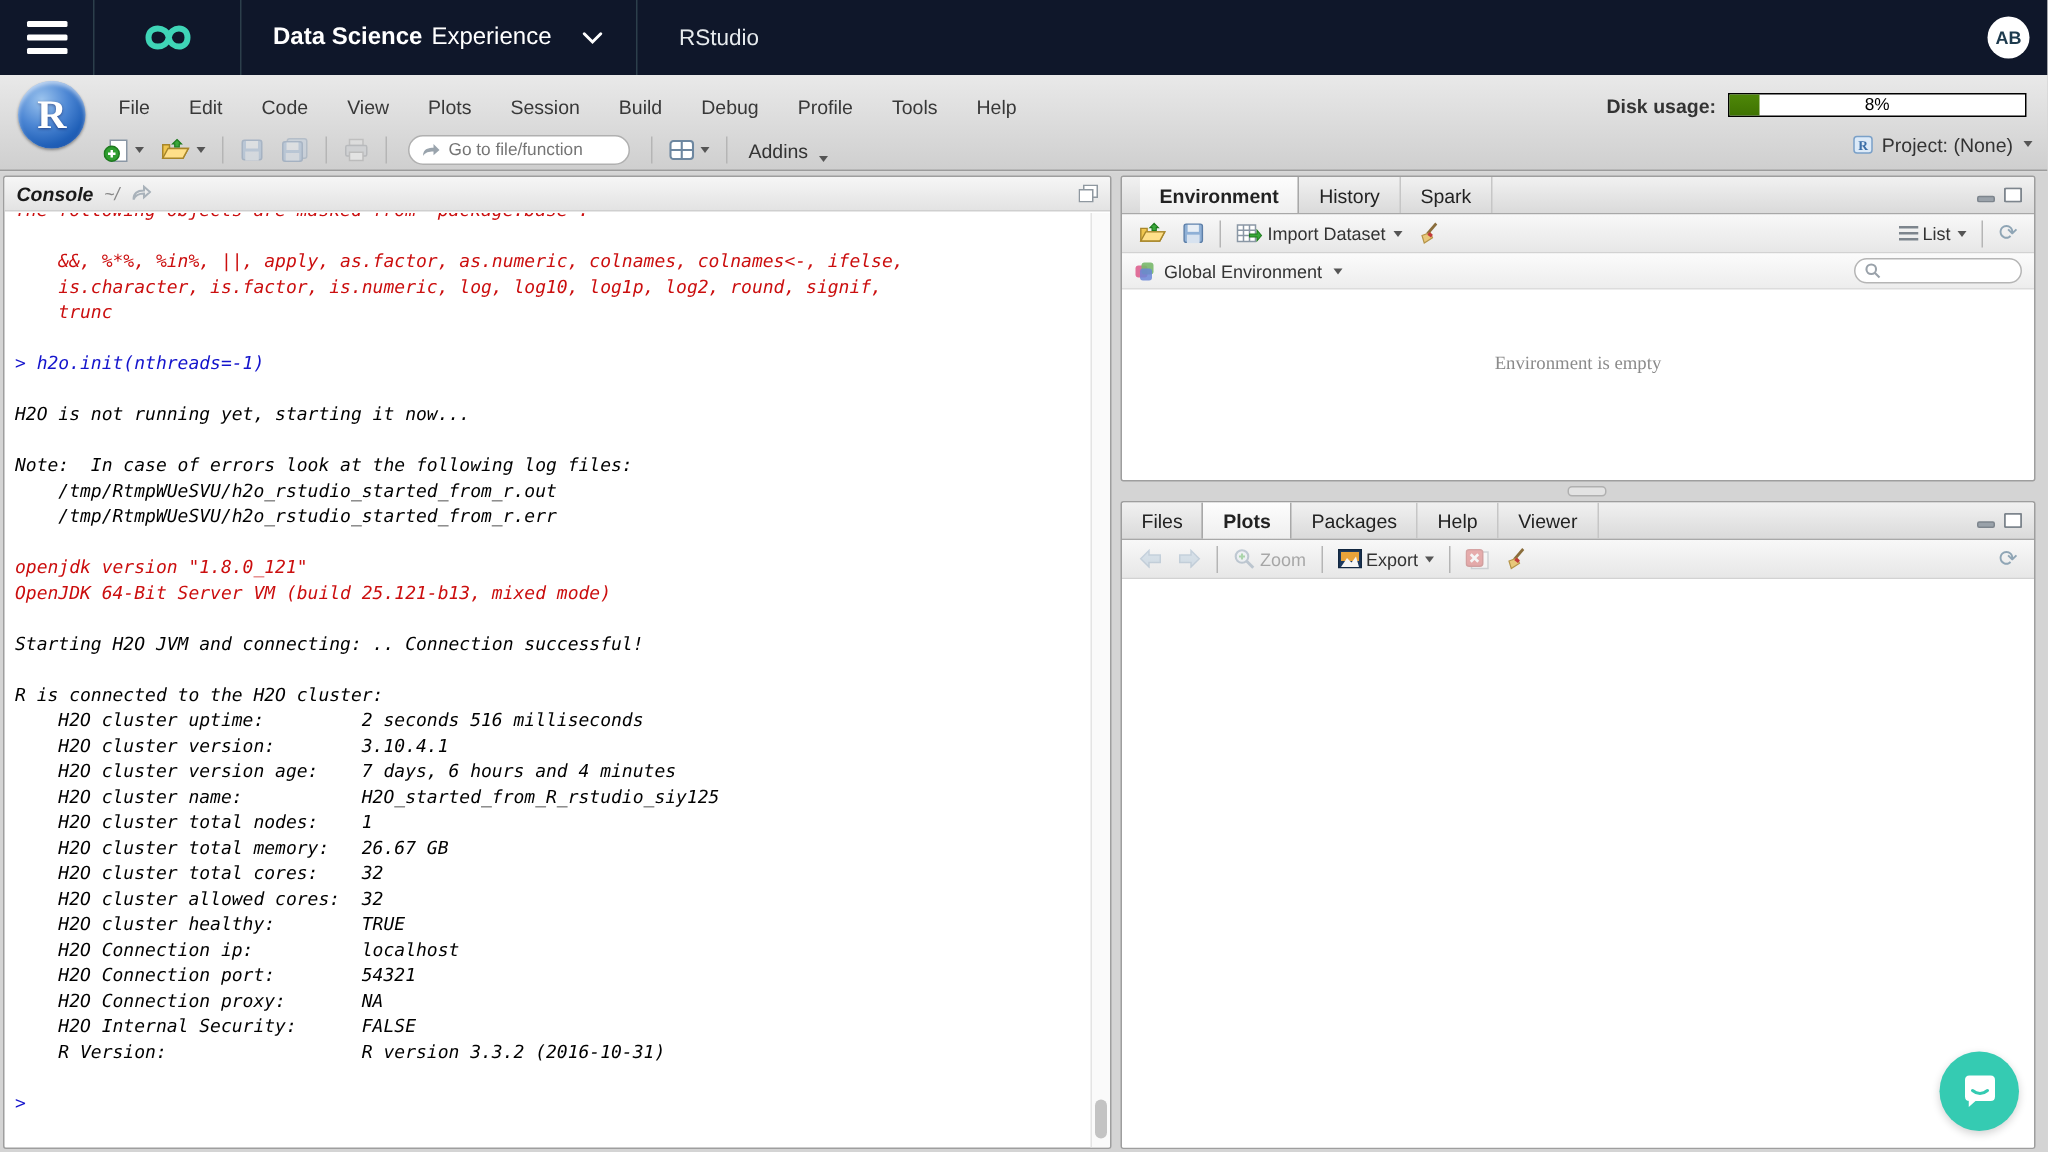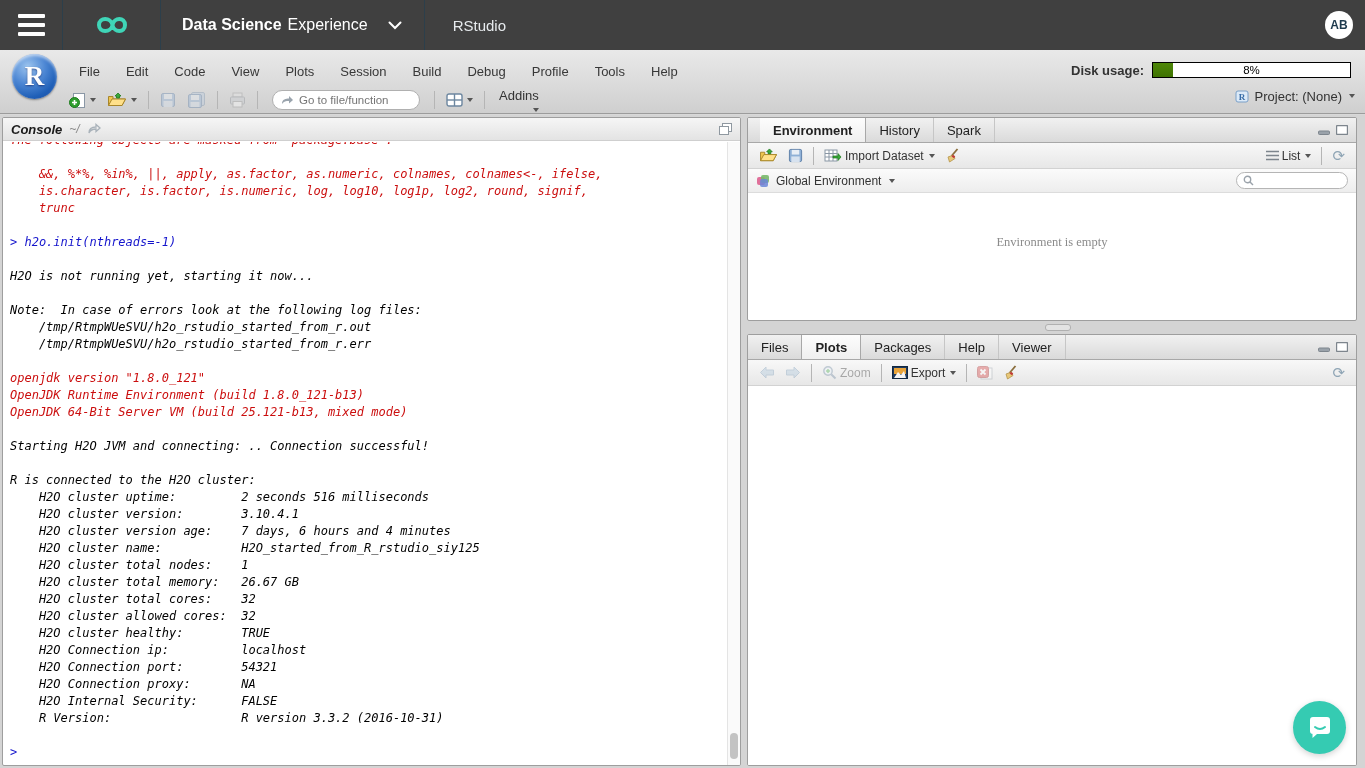--- a/index.html
+++ b/index.html
@@ -1,20 +1,20 @@
 <!DOCTYPE html>
 <html><head>
 <meta charset="utf-8">
 <style>
   * { margin:0; padding:0; box-sizing:border-box; }
   html,body { width:1365px; height:768px; overflow:hidden; }
   body { font-family:"Liberation Sans","DejaVu Sans",sans-serif; background:#d8d8d8; position:relative; }
 
   
-  #topbar { position:absolute; left:0; top:0; width:1365px; height:50px; background:#404040; display:flex; align-items:stretch; z-index:30; }
+  #topbar { position:absolute; left:0; top:0; width:1365px; height:50px; background:#0f172a; display:flex; align-items:stretch; z-index:30; }
   .tb-sep { width:1px; background:#2c3f4b; }
   .tb-section { display:flex; align-items:center; }
   .hamburger-wrap { width:62px; justify-content:center; cursor:pointer; }
   .hamburger { display:flex; flex-direction:column; gap:5px; }
   .hamburger i { display:block; width:27px; height:4px; background:#fff; border-radius:1px; }
   .logo-wrap { width:97px; justify-content:center; cursor:pointer; }
   .product { padding:0 22px 0 21px; gap:6px; color:#fff; font-size:16px; cursor:pointer; }
   .product .bold { font-weight:bold; }
   .product svg { margin-left:14px; }
   .appname { padding:0 20px 0 28px; color:#e7ebee; font-size:15px; }
@@ -38,21 +38,21 @@
   .du-fill { position:absolute; left:0; top:0; bottom:0; background:linear-gradient(#6aa41c,#3f7302); }
   .du-text { position:absolute; left:0; right:0; top:1px; text-align:center; font-size:11.5px; color:#000; }
 
   #toolbar { position:absolute; left:66px; top:38px; height:24px; display:flex; align-items:center; gap:5px; }
   .tool-btn { display:flex; align-items:center; gap:2px; padding:2px 3px; border-radius:3px; cursor:pointer; }
   .tool-sep { width:1px; height:18px; background:#b5b5b5; margin:0 3px; }
   .disabled { opacity:.38; }
   .caret { width:0; height:0; border-left:3.5px solid transparent; border-right:3.5px solid transparent; border-top:4px solid #555; margin-left:2px; }
   .goto-box { display:flex; align-items:center; gap:5px; width:148px; height:20px; background:#fff; border:1px solid #b0b0b0; border-radius:10px; padding:0 8px; margin:1px 6px; }
   .goto-box input { border:none; outline:none; width:100%; font-size:11.5px; color:#444; background:transparent; font-family:inherit; }
-  .addins { font-size:13px; color:#333; display:flex; align-items:flex-end; gap:5px; padding:2px 6px; cursor:pointer;flex-direction:column; }
+  .addins { font-size:13px; color:#333; display:flex; align-items:flex-end; gap:5px; padding:2px 6px; cursor:pointer; }
 
   #project-selector { position:absolute; right:10px; top:38px; display:flex; align-items:center; gap:5px; font-size:13px; color:#333; cursor:pointer; }
 
   
   #workspace { position:absolute; left:0; top:115px; width:1365px; height:653px; background:#d4d4d4; }
 
   .pane { position:absolute; background:#fff; border:1px solid #9e9e9e; border-radius:2px; overflow:hidden; }
   #console-pane { left:2px; top:2px; width:739px; height:649px;font-style:italic; }
   #env-pane { left:747px; top:2px; width:610px; height:204px; }
   #files-pane { left:747px; top:219px; width:610px; height:432px; }
@@ -278,21 +278,20 @@
           <div class="cline output"></div>
           <div class="cline input">&gt; h2o.init(nthreads=-1)</div>
           <div class="cline output"></div>
           <div class="cline output">H2O is not running yet, starting it now...</div>
           <div class="cline output"></div>
           <div class="cline output">Note:  In case of errors look at the following log files:</div>
           <div class="cline output">    /tmp/RtmpWUeSVU/h2o_rstudio_started_from_r.out</div>
           <div class="cline output">    /tmp/RtmpWUeSVU/h2o_rstudio_started_from_r.err</div>
           <div class="cline output"></div>
           <div class="cline error">openjdk version "1.8.0_121"</div>
-          <div class="cline error">OpenJDK Runtime Environment (build 1.8.0_121-b13)</div>
           <div class="cline error">OpenJDK 64-Bit Server VM (build 25.121-b13, mixed mode)</div>
           <div class="cline output"></div>
           <div class="cline output">Starting H2O JVM and connecting: .. Connection successful!</div>
           <div class="cline output"></div>
           <div class="cline output">R is connected to the H2O cluster:</div>
           <div class="cline output">    H2O cluster uptime:         2 seconds 516 milliseconds</div>
           <div class="cline output">    H2O cluster version:        3.10.4.1</div>
           <div class="cline output">    H2O cluster version age:    7 days, 6 hours and 4 minutes</div>
           <div class="cline output">    H2O cluster name:           H2O_started_from_R_rstudio_siy125</div>
           <div class="cline output">    H2O cluster total nodes:    1</div>

